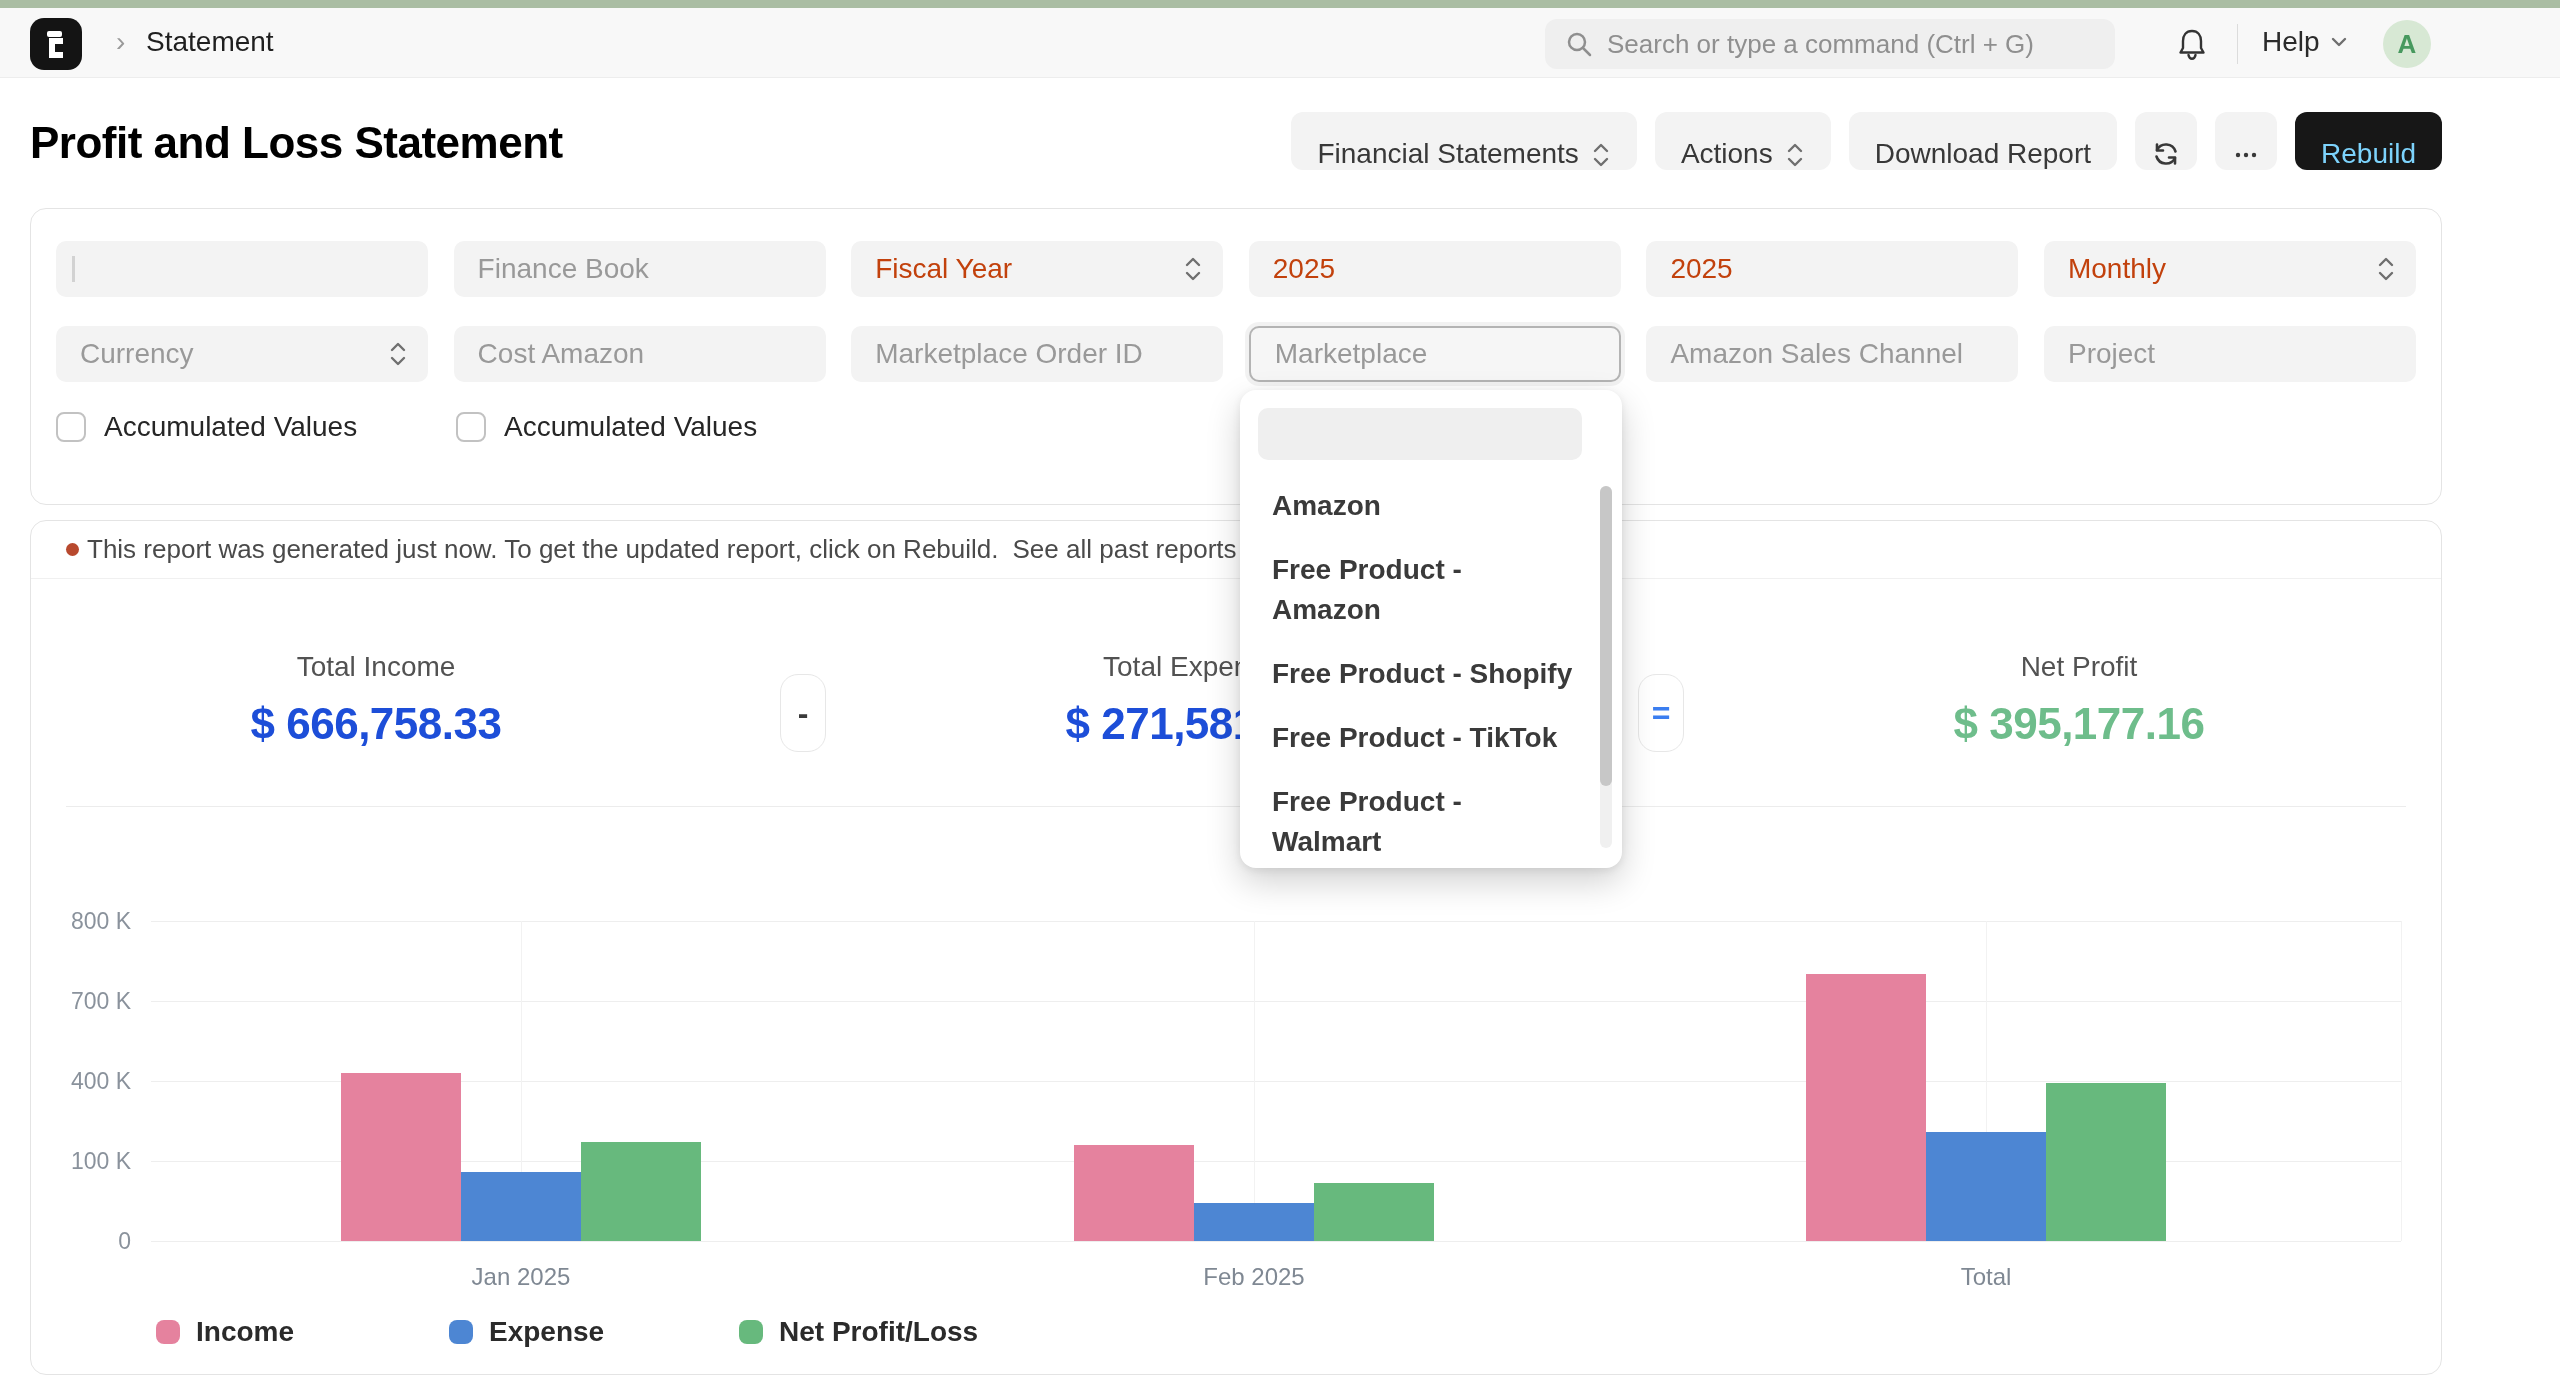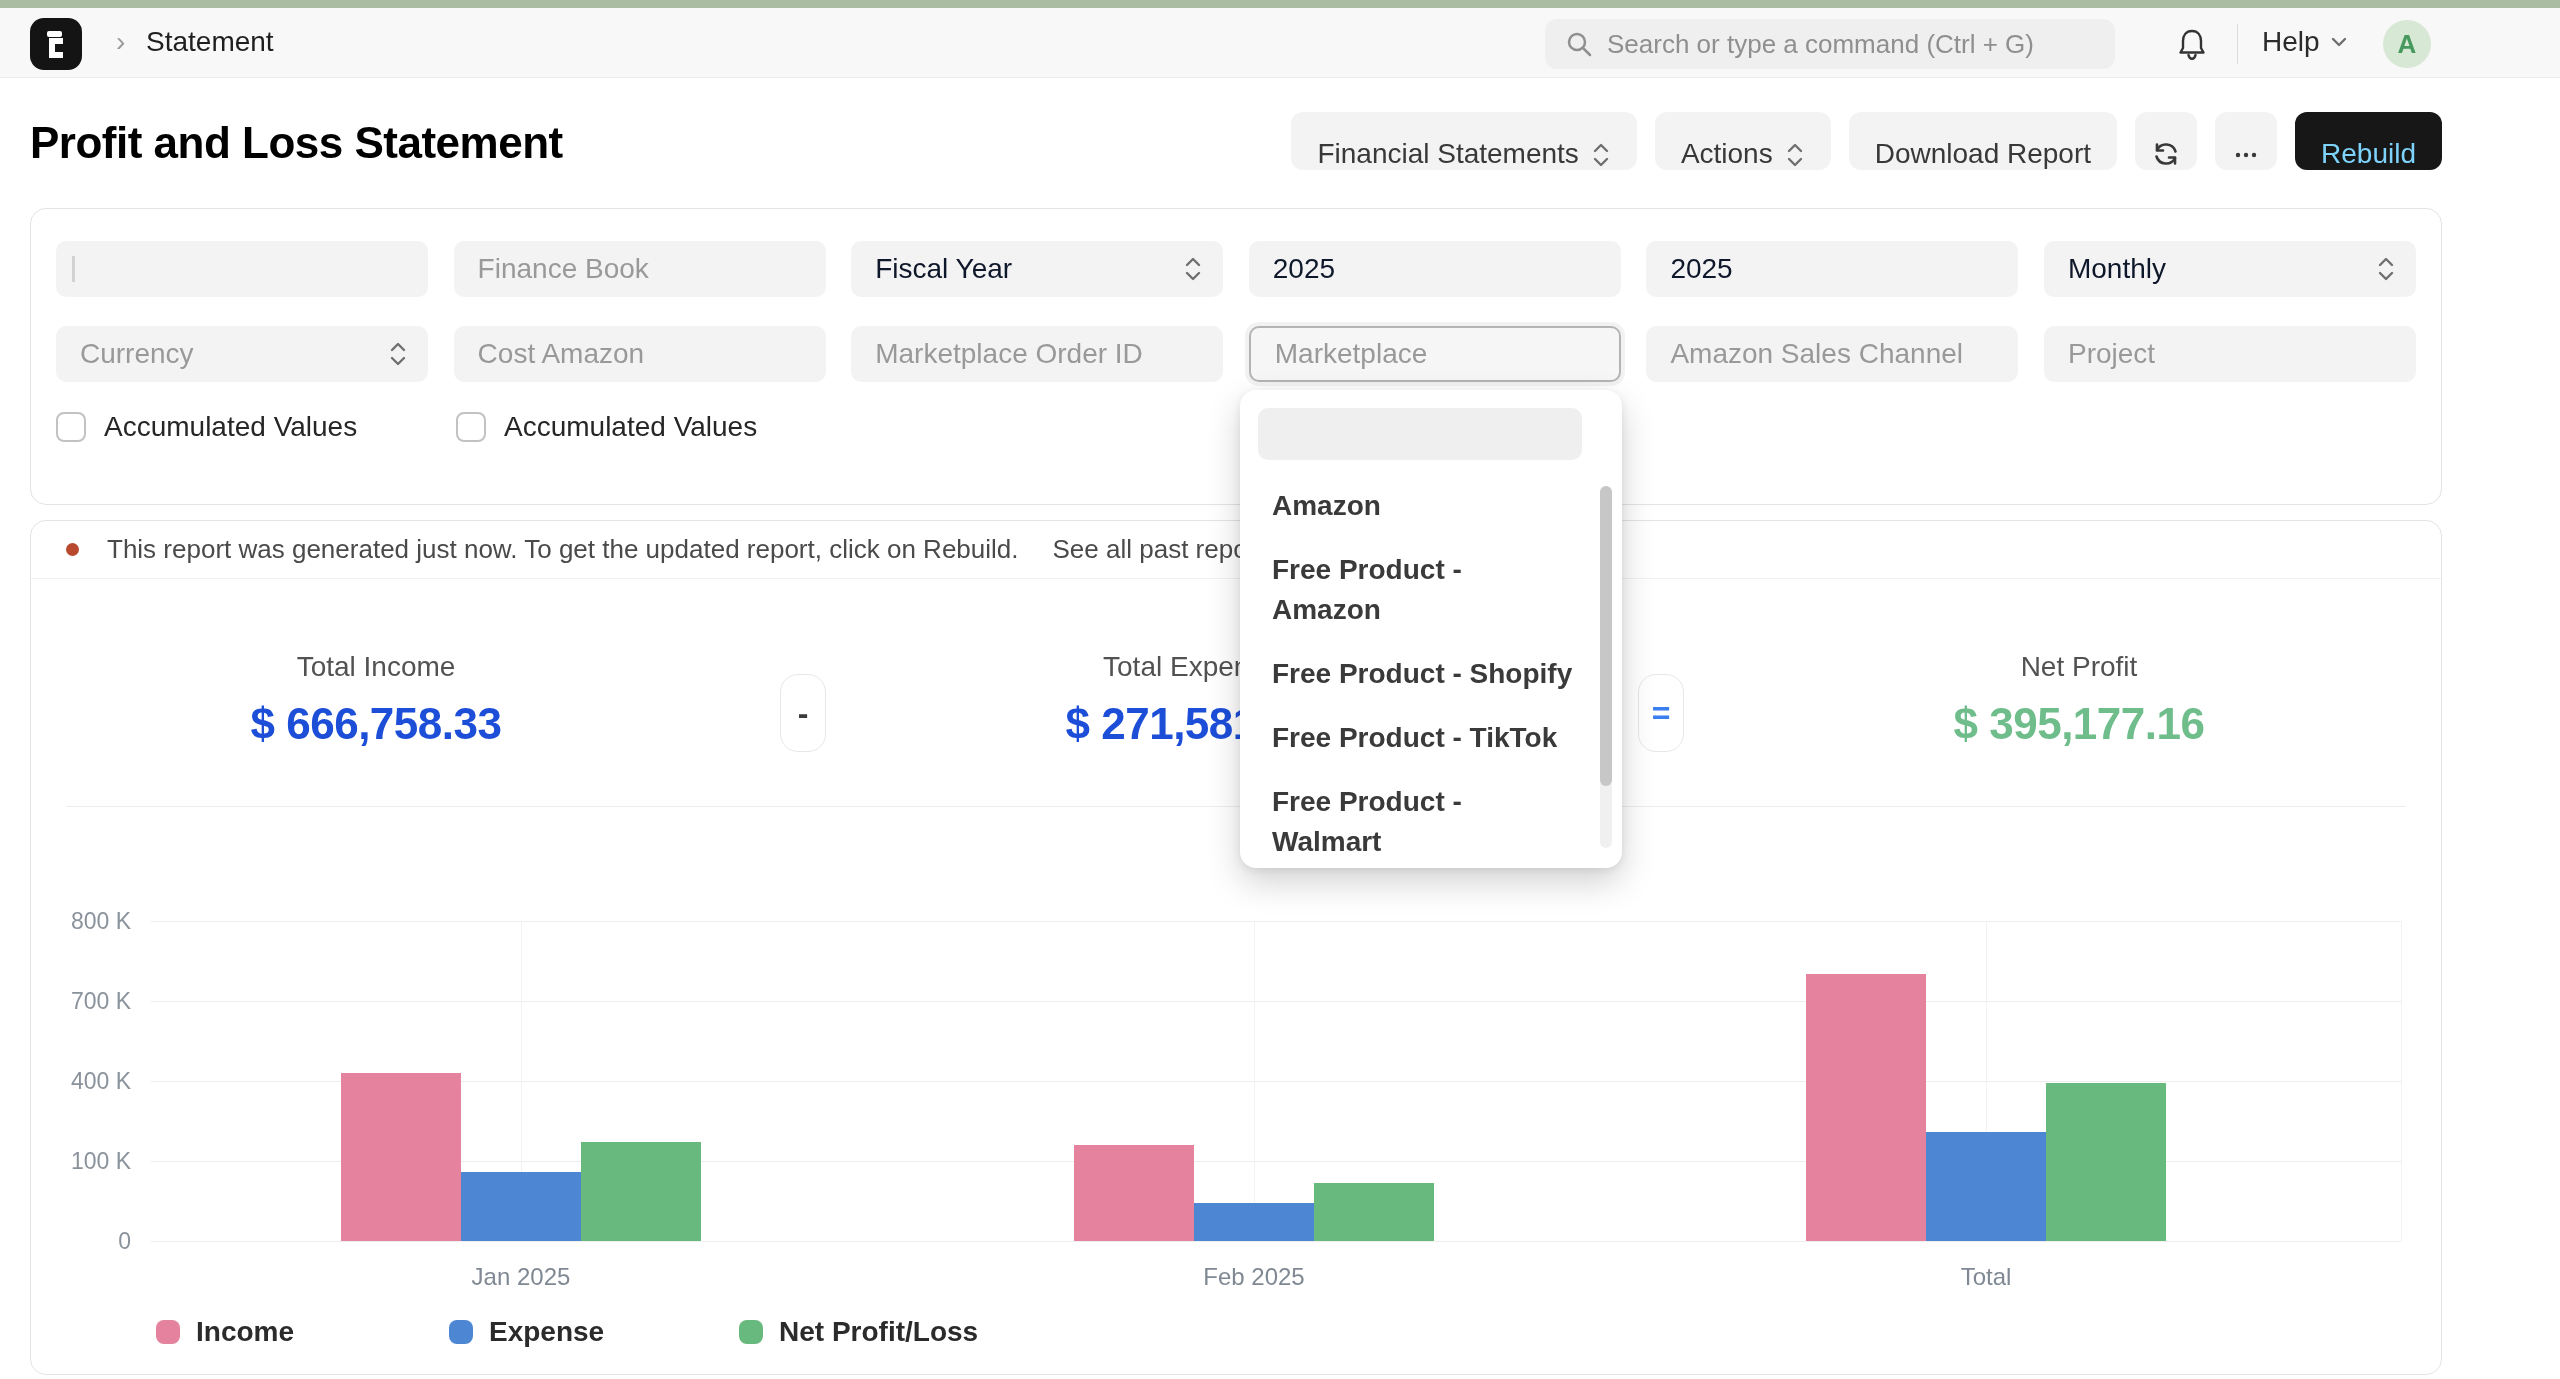--- a/index.html
+++ b/index.html
@@ -25,31 +25,31 @@
   .title-actions { position:absolute; right:118px; top:112px; display:flex; gap:18px; align-items:center; }
   .btn { height:58px; background:#f3f3f3; border:none; border-radius:12px; font-size:28px; color:#383838; font-family:inherit; padding:0 26px; display:flex; align-items:flex-end; gap:12px; cursor:pointer; }
   .btn.icon-only { width:62px; padding:0; justify-content:center; }
   .btn.primary { background:#171717; color:#7dd3fc; }
   
   .card { position:absolute; left:30px; width:2412px; background:#fff; border:1px solid #e4e4e4; border-radius:16px; }
   .filters-card { top:208px; height:297px; padding:32px 25px 0 25px; }
   .filter-row { display:flex; justify-content:space-between; margin-bottom:29px; }
   .field { width:372px; height:56px; background:#f3f3f3; border-radius:10px; display:flex; align-items:center; padding:0 20px 0 24px; font-size:28px; position:relative; }
   .field .ph { color:#999999; }
-  .field .val { color:#0f172a; font-weight:500; }
+  .field .val { color:#c2410c; font-weight:500; }
   .field .sel-arrows { margin-left:auto; }
   .field.focused { background:#f6f6f6; border:2px solid #b4b4b4; box-shadow:0 0 0 4px rgba(0,0,0,0.05); }
   .caret { position:absolute; left:16px; top:15px; width:3px; height:26px; background:#d2d2d2; }
   .check-row { display:flex; margin-top:18px; }
   .check-item { display:flex; align-items:center; gap:18px; width:400px; }
   .checkbox { width:30px; height:30px; border:2px solid #c2c2c2; border-radius:8px; background:#fff; }
   .check-label { font-size:28px; color:#262626; }
   
   .report-card { top:520px; height:855px; overflow:hidden; }
-  .msg-row { position:absolute; left:0; top:0; width:100%; height:58px; border-bottom:1px solid #f0f0f0; display:flex; align-items:center; padding-left:35px; gap:28px; }
+  .msg-row { position:absolute; left:0; top:0; width:100%; height:58px; border-bottom:1px solid #f0f0f0; display:flex; align-items:center; padding-left:35px; gap:8px; }
   .msg-dot { width:13px; height:13px; border-radius:50%; background:#b8492e; flex:0 0 auto; }
   .msg-text { font-size:26px; color:#4a4a4a; }
   .msg-link { font-size:26px; color:#4a4a4a; margin-left:6px; }
   .sum-block { position:absolute; top:130px; width:480px; text-align:center; }
   .sum-label { font-size:28px; color:#525252; }
   .sum-value { font-size:44px; font-weight:700; color:#1d4ed8; margin-top:16px; letter-spacing:-0.5px; }
   .op-badge { position:absolute; top:153px; width:46px; height:78px; border:1px solid #e7e7e7; border-radius:18px; background:#fff; display:flex; align-items:center; justify-content:center; font-size:32px; font-weight:700; color:#3a3a3a; }
   .op-badge.eq { color:#3b7ef0; }
   .sum-sep { position:absolute; left:35px; right:35px; top:285px; height:1px; background:#ececec; }
   

